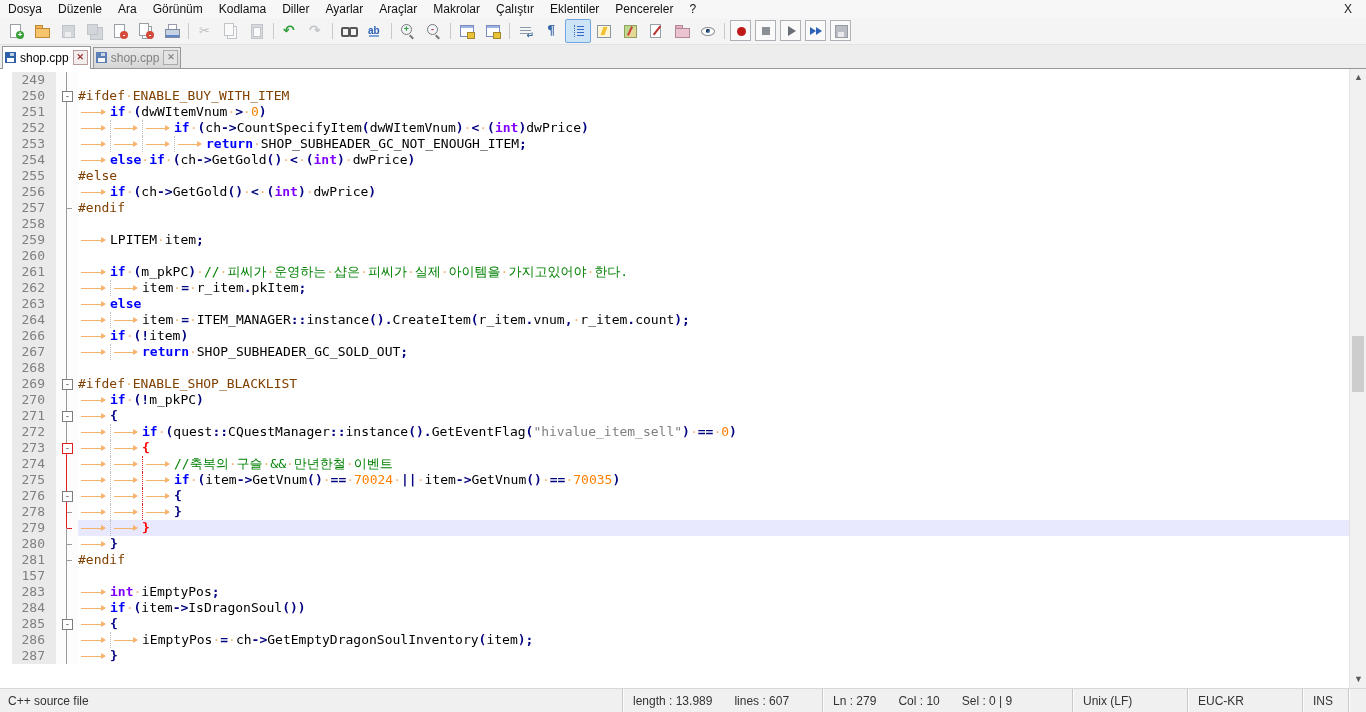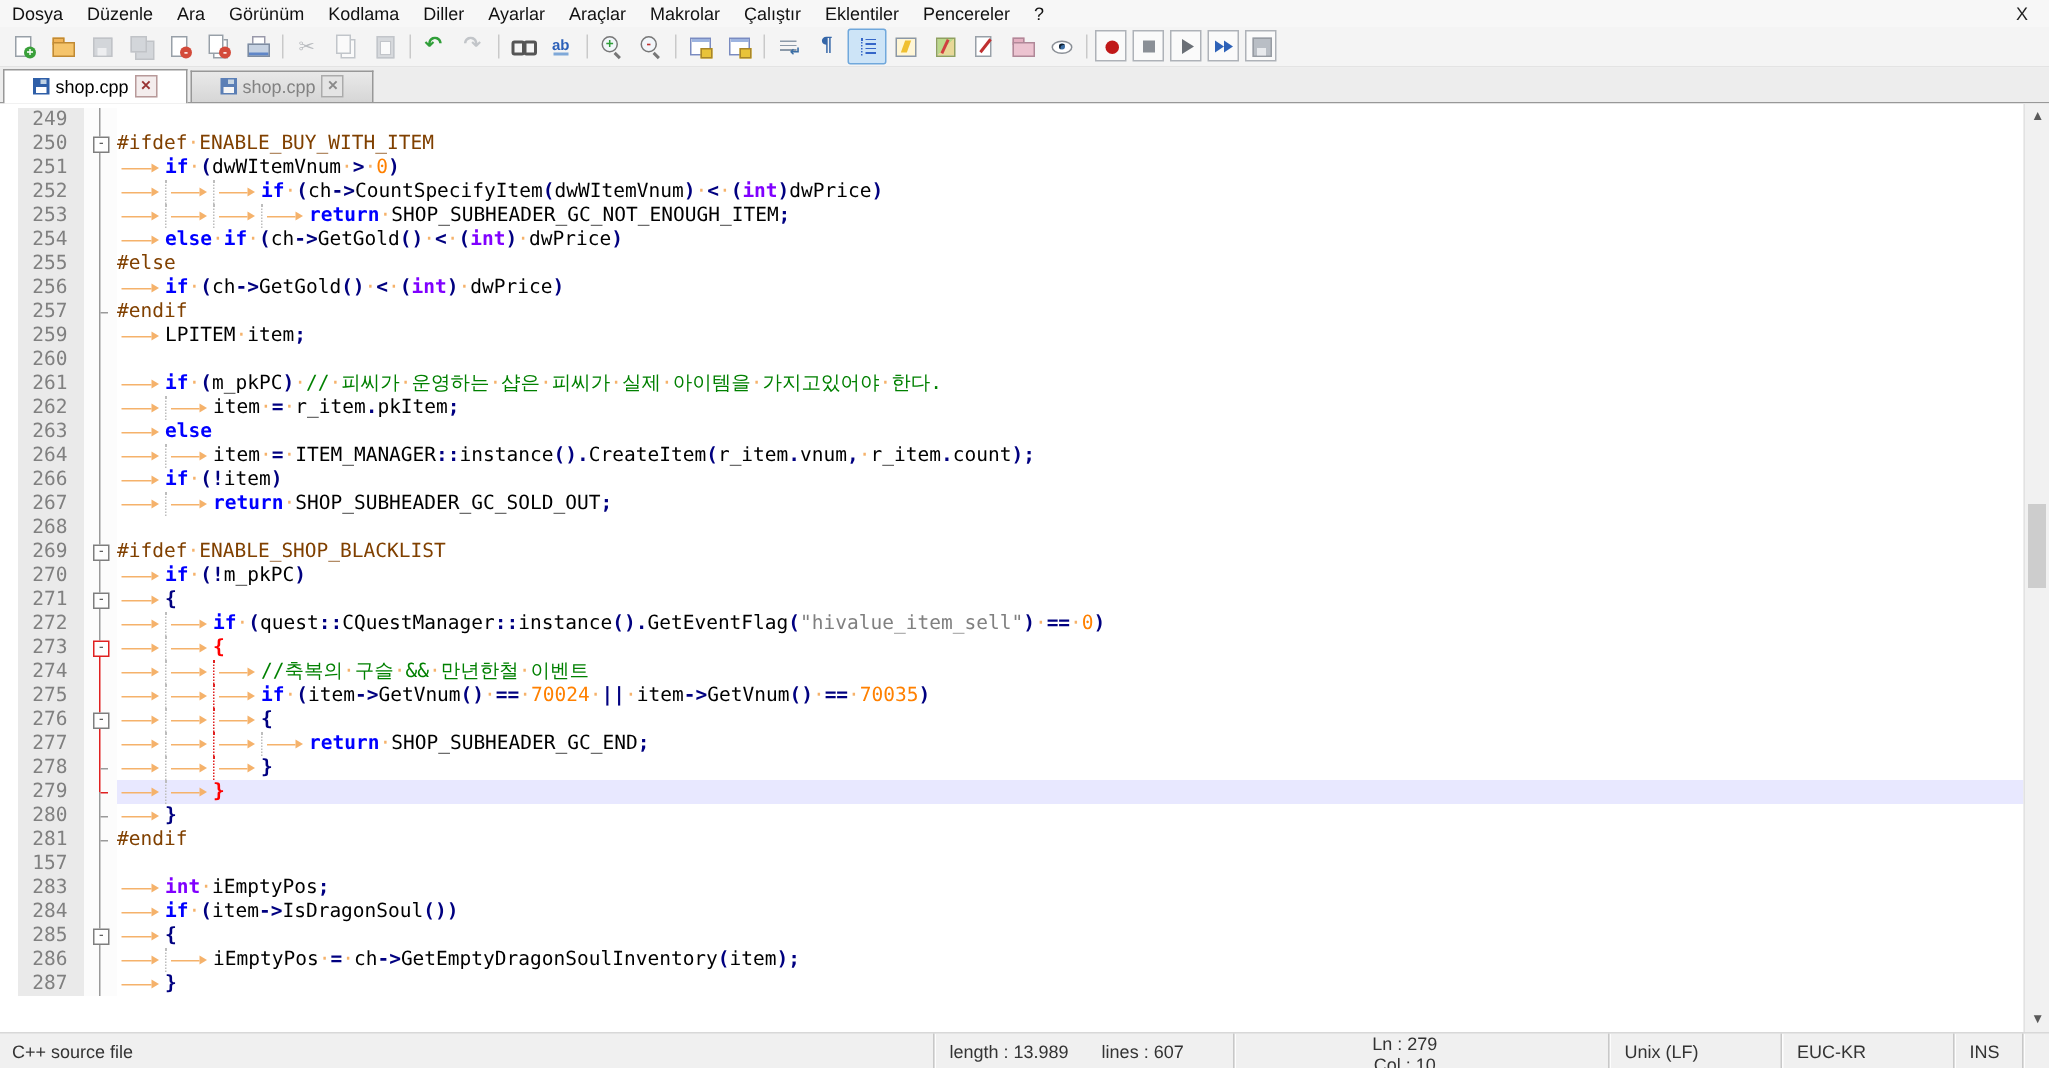--- a/index.html
+++ b/index.html
@@ -67,21 +67,21 @@
   .i-eye::after{content:"";position:absolute;left:6px;top:6px;width:4px;height:4px;border-radius:50%;background:#3B6EA5;box-shadow:inset 1px 1px 0 #123;}
   .mboxed{border:1px solid #AEB2B8;background:#FAFAFA;border-radius:0;width:19px;height:19px;margin:0 2px;}
   .i-record::before{content:"";position:absolute;left:4px;top:4px;width:9px;height:9px;border-radius:50%;background:#C01818;}
   .i-stop::before{content:"";position:absolute;left:4px;top:4px;width:8px;height:8px;background:#8A8F96;}
   .i-play::before{content:"";position:absolute;left:5px;top:3px;border-left:8px solid #6A6F76;border-top:5px solid transparent;border-bottom:5px solid transparent;}
   .i-runmulti::before{content:"";position:absolute;left:2px;top:4px;border-left:6px solid #2E62B8;border-top:4px solid transparent;border-bottom:4px solid transparent;}
   .i-runmulti::after{content:"";position:absolute;left:8px;top:4px;border-left:6px solid #2E62B8;border-top:4px solid transparent;border-bottom:4px solid transparent;}
 
   
   .tabbar{height:24px;background:#EDEDED;display:flex;align-items:flex-end;padding-left:2px;border-bottom:1px solid #989898;box-sizing:border-box;}
-  .tab{height:21px;display:flex;align-items:center;gap:4px;padding:0 19px;border:1px solid #989898;border-bottom:none;
+  .tab{height:21px;display:flex;align-items:center;gap:4px;padding:0 2px;border:1px solid #989898;border-bottom:none;
        margin-right:2px;font-size:12px;box-sizing:border-box;}
   .tab.active{background:#fff;height:23px;margin-bottom:-1px;color:#000;}
   .tab.inactive{background:linear-gradient(#E9E9E9,#D6D6D6);color:#828282;}
   .tab-save{width:11px;height:11px;background:#2F5FA8;position:relative;flex:0 0 11px;}
   .tab-save::after{content:"";position:absolute;left:2px;bottom:1px;width:7px;height:4px;background:#fff;}
   .tab-save::before{content:"";position:absolute;right:2px;top:1px;width:4px;height:3px;background:#BFD2E4;}
   .tab.inactive .tab-save{opacity:.75;}
   .tab-x{width:13px;height:13px;border:1px solid #B89A9A;background:#F4EDED;color:#993333;font:bold 9px/12px "Liberation Sans",sans-serif;text-align:center;}
   .tab.inactive .tab-x{border-color:#ABABAB;background:#E4E4E4;color:#8A8A8A;}
 
@@ -129,21 +129,21 @@
   .sb-thumb{position:absolute;left:2px;right:2px;top:267px;height:56px;background:#CDCDCD;}
 
   
   .statusbar{height:24px;background:#F0F0F0;border-top:1px solid #D8D8D8;display:flex;align-items:center;
       font-size:12px;color:#333;box-sizing:border-box;}
   .seg{height:100%;display:flex;align-items:center;box-sizing:border-box;padding:0 10px;border-left:1px solid #C8C8C8;box-shadow:inset 1px 0 0 #FDFDFD;}
   .seg.first{flex:1;border-left:none;box-shadow:none;padding-left:8px;}
   .seg span{margin-right:22px;white-space:nowrap;}
   .seg span:last-child{margin-right:0;}
   .seg.w200{width:200px;}
-  .seg.w250{width:250px;flex-direction:column;}
+  .seg.w250{width:250px;}
   .seg.w115{width:115px;}
   .seg.w44{width:46px;}
   .seg.corner{width:18px;padding:0;}
 </style>
 </head>
 <body>
 
 <div class="app">
 
   <div class="menubar">
@@ -341,20 +341,27 @@
         </div>
         <div class="row">
           <span class="ln">257</span>
           <span class="fm">
             <i class="fv"></i>
             <i class="ftk"></i>
           </span>
           <span class="code"><span class="sp">#endif</span></span>
         </div>
         <div class="row">
+          <span class="ln">258</span>
+          <span class="fm">
+            <i class="fv"></i>
+          </span>
+          <span class="code"></span>
+        </div>
+        <div class="row">
           <span class="ln">259</span>
           <span class="fm">
             <i class="fv"></i>
           </span>
           <span class="code"><span class="t"></span><span class="si">LPITEM</span><span class="sw">·</span><span class="si">item</span><span class="so">;</span></span>
         </div>
         <div class="row">
           <span class="ln">260</span>
           <span class="fm">
             <i class="fv"></i>
@@ -463,27 +470,20 @@
           </span>
           <span class="code"><span class="t"></span><span class="t g"></span><span class="t r"></span><span class="sk">if</span><span class="sw">·</span><span class="so">(</span><span class="si">item</span><span class="so">-&gt;</span><span class="si">GetVnum</span><span class="so">()</span><span class="sw">·</span><span class="so">==</span><span class="sw">·</span><span class="sn">70024</span><span class="sw">·</span><span class="so">||</span><span class="sw">·</span><span class="si">item</span><span class="so">-&gt;</span><span class="si">GetVnum</span><span class="so">()</span><span class="sw">·</span><span class="so">==</span><span class="sw">·</span><span class="sn">70035</span><span class="so">)</span></span>
         </div>
         <div class="row">
           <span class="ln">276</span>
           <span class="fm">
             <i class="fvr"></i>
             <i class="fb">-</i>
           </span>
           <span class="code"><span class="t"></span><span class="t g"></span><span class="t r"></span><span class="so">{</span></span>
-        </div>
-        <div class="row">
-          <span class="ln">277</span>
-          <span class="fm">
-            <i class="fvr"></i>
-          </span>
-          <span class="code"><span class="t"></span><span class="t g"></span><span class="t r"></span><span class="t g"></span><span class="sk">return</span><span class="sw">·</span><span class="si">SHOP_SUBHEADER_GC_END</span><span class="so">;</span></span>
         </div>
         <div class="row">
           <span class="ln">278</span>
           <span class="fm">
             <i class="fvr"></i>
             <i class="ftk"></i>
           </span>
           <span class="code"><span class="t"></span><span class="t g"></span><span class="t r"></span><span class="so">}</span></span>
         </div>
         <div class="row cur">

